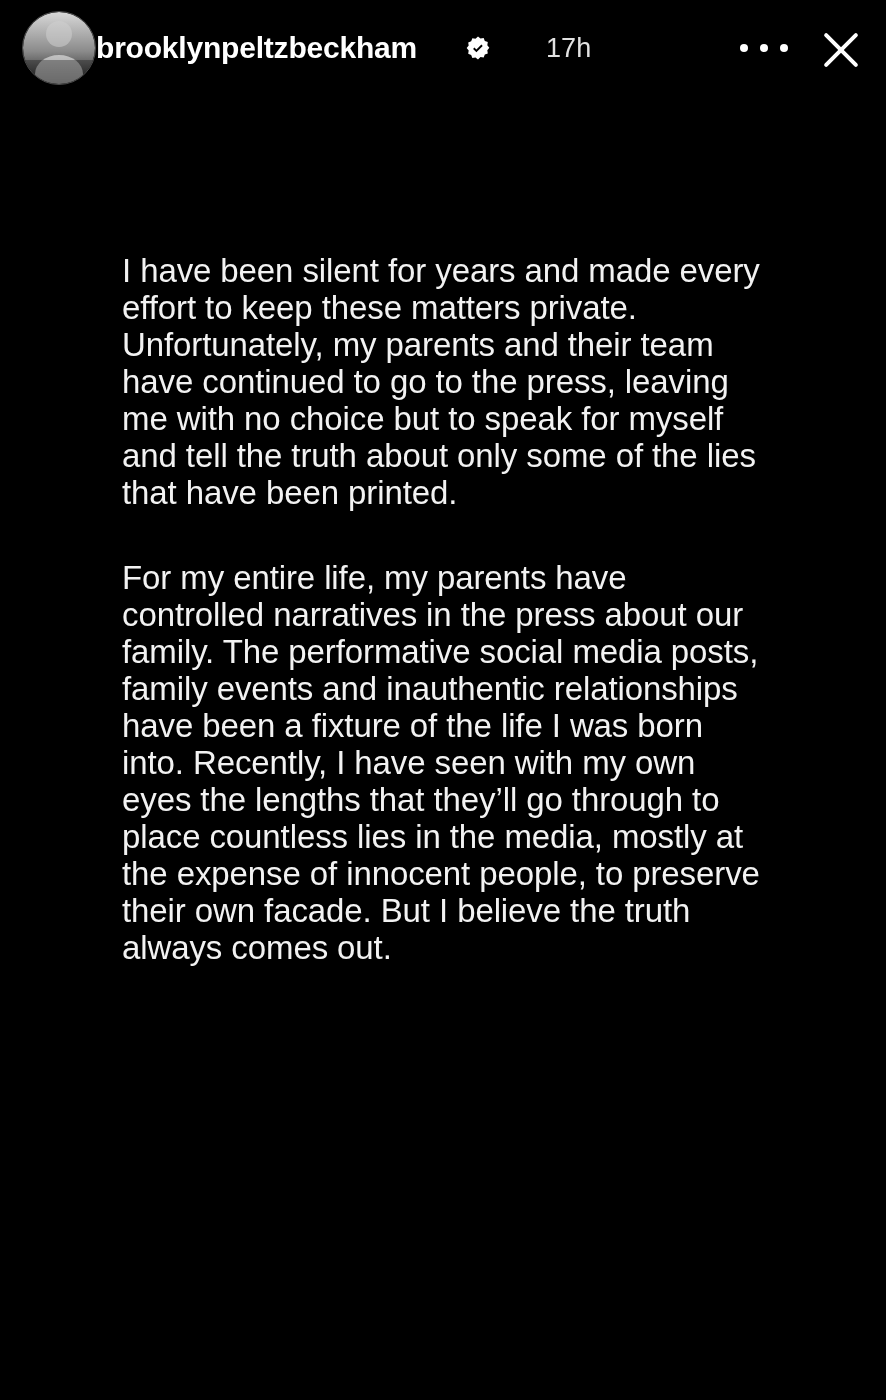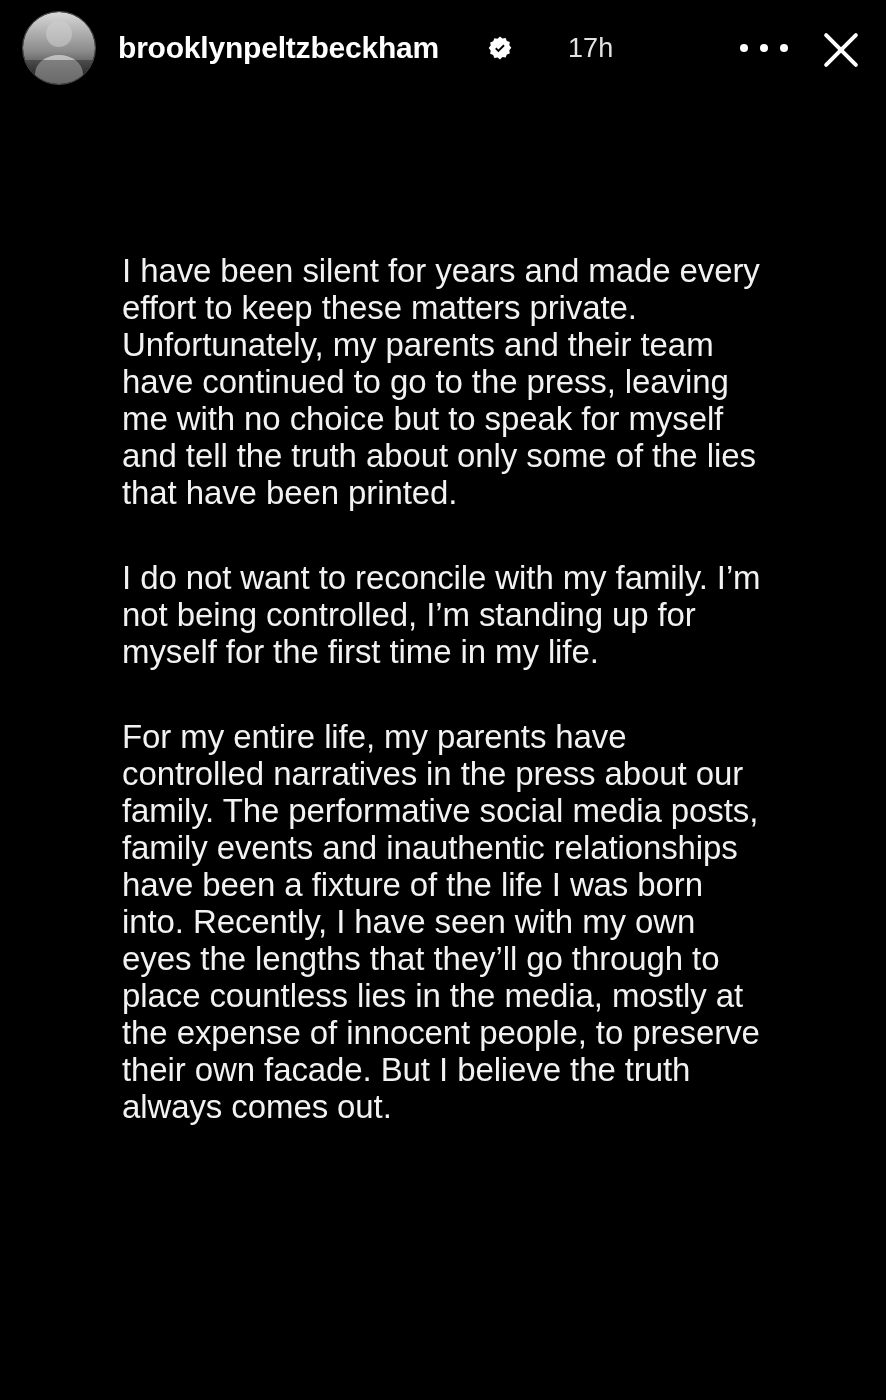--- a/index.html
+++ b/index.html
@@ -37,21 +37,20 @@
     overflow: hidden;
     background: #2b2b2b;
     border: 1px solid #4a4a4a;
     position: relative;
   }
   .avatar svg { display: block; }
 
   .username-block {
     display: flex;
     align-items: center;
-    margin-left: 22px;
     flex: 1 1 auto;
     min-width: 0;
     gap: 40px;
   }
 
   .username {
     font-size: 30px;
     font-weight: 600;
     letter-spacing: -0.2px;
     color: #ffffff;
@@ -175,15 +174,14 @@
       <span></span>
         <span></span>
         <span></span>
     </div>
     <div class="close-icon"></div>
   </div>
 </div>
 
 <div class="story-body">
   <p class="paragraph">I have been silent for years and made every effort to keep these matters private. Unfortunately, my parents and their team have continued to go to the press, leaving me with no choice but to speak for myself and tell the truth about only some of the lies that have been printed.</p>
-  <p class="paragraph">I do not want to reconcile with my family. I’m not being controlled, I’m standing up for myself for the first time in my life.</p>
   <p class="paragraph">For my entire life, my parents have controlled narratives in the press about our family. The performative social media posts, family events and inauthentic relationships have been a fixture of the life I was born into. Recently, I have seen with my own eyes the lengths that they’ll go through to place countless lies in the media, mostly at the expense of innocent people, to preserve their own facade. But I believe the truth always comes out.</p>
 </div>
 
 </body></html>

